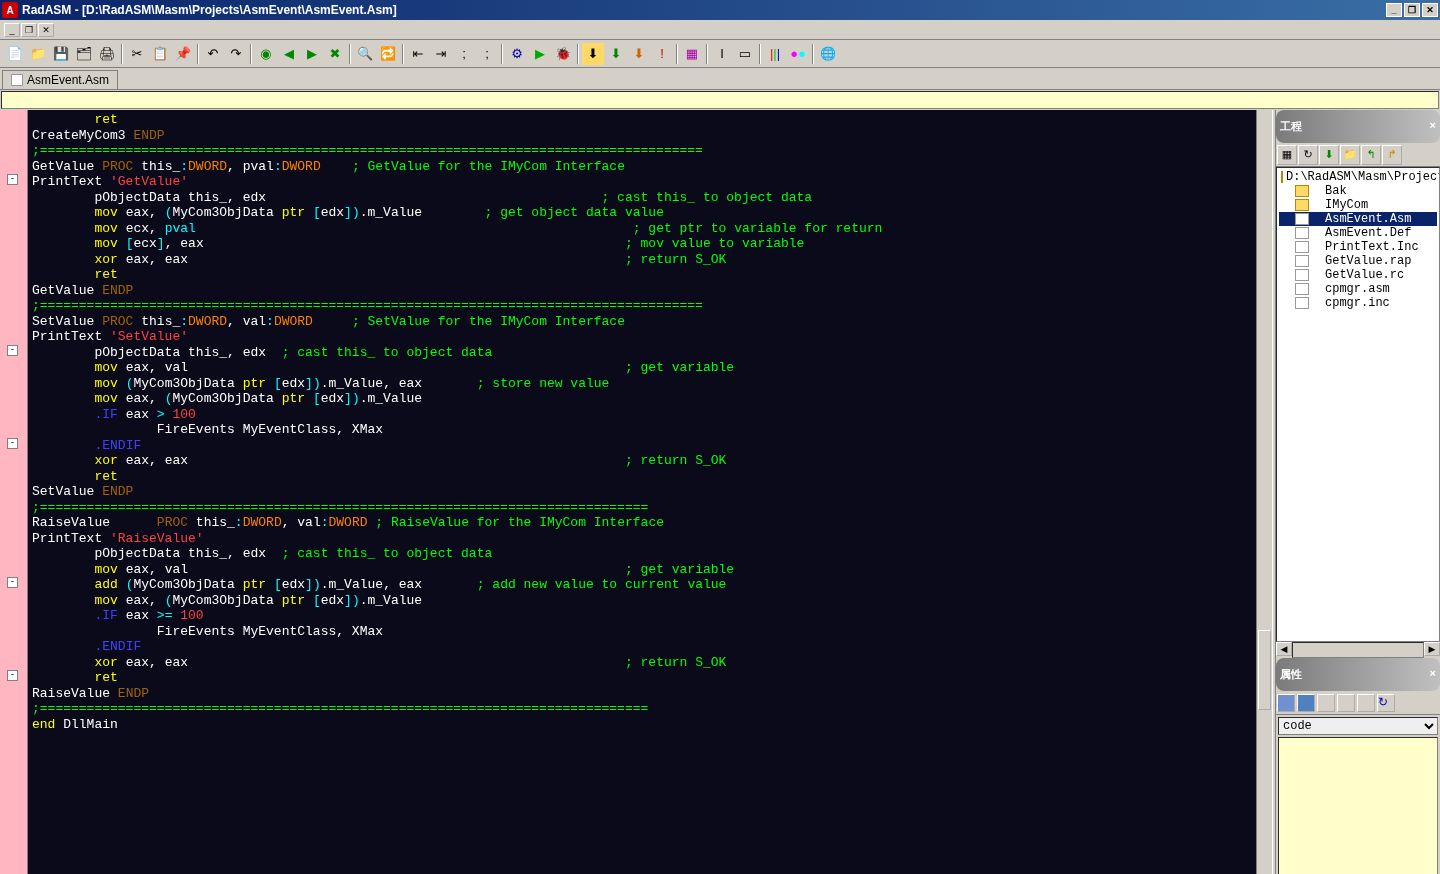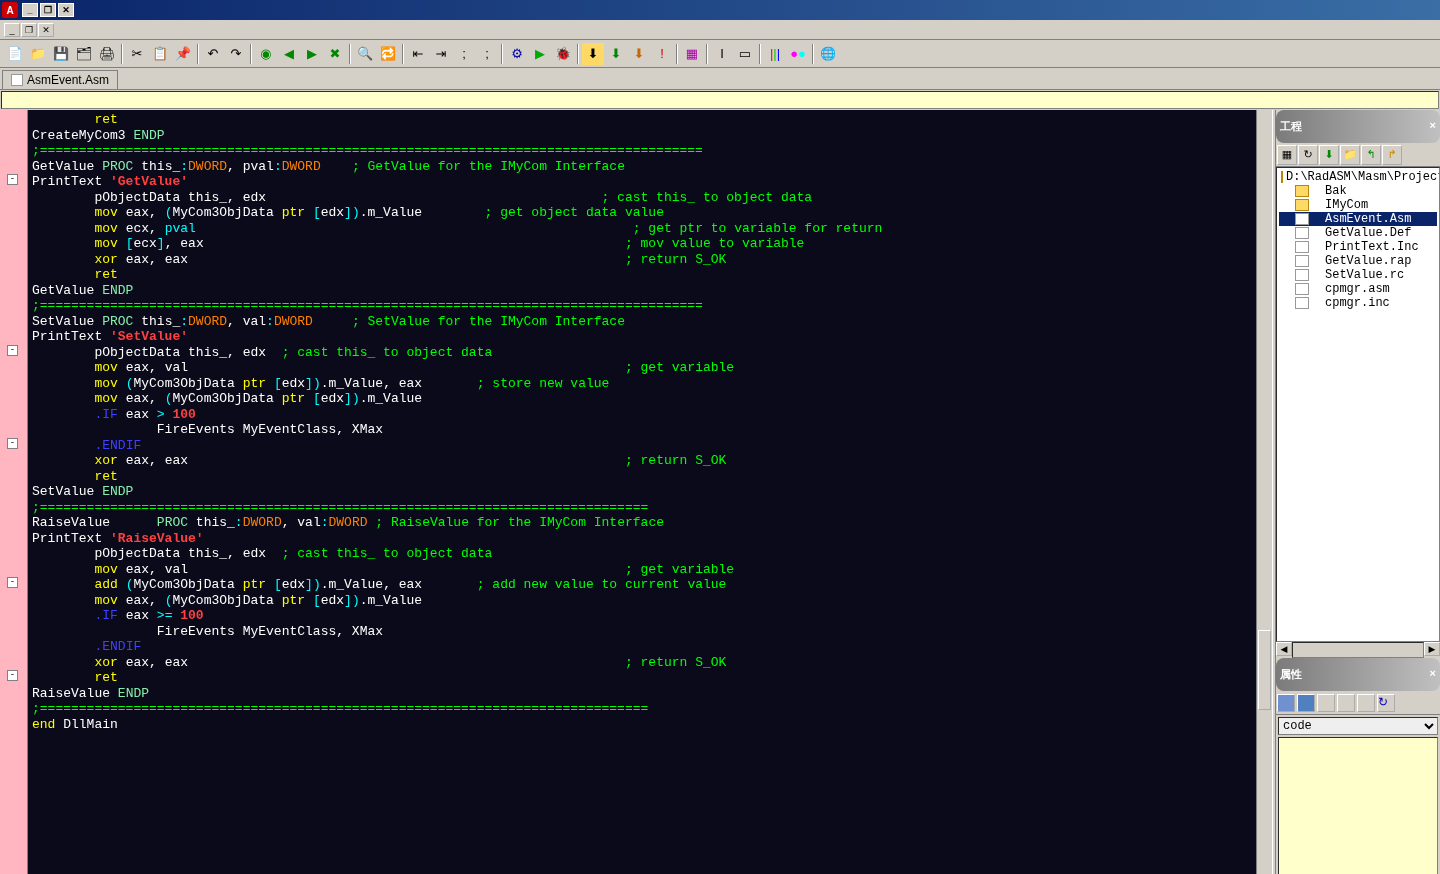--- a/index.html
+++ b/index.html
@@ -22,24 +22,24 @@
 .tab .ticon { width:12px; height:12px; background:#fff; border:1px solid #999; }
 .addressbar { background:#ffffcc; height:18px; border:1px inset #808080; margin:1px; }
 .main { display:flex; height:788px; }
 .editor-area { flex:1; display:flex; flex-direction:column; background:#000; position:relative; }
 .editor { flex:1; display:flex; font-family:"Courier New",monospace; font-size:13px; overflow:hidden; position:relative; }
 .gutter { width:28px; background:#ffb6c1; border-right:1px solid #808080; position:relative; }
 .fold { position:absolute; left:7px; width:11px; height:11px; background:#fff; border:1px solid #808080; font-size:9px; line-height:9px; text-align:center; cursor:pointer; color:#000; }
 .code { flex:1; background:#0a0a1a; color:#fff; padding:2px 0; white-space:pre; line-height:15.5px; overflow:auto; }
 .code .line { padding:0 4px; }
 .c-yellow { color:#ffff00; }
-.c-magenta { color:#86efac; }
+.c-magenta { color:#a16207; }
 .c-cyan { color:#00ffff; }
 .c-green { color:#00ff00; }
-.c-red { color:#ff4040;font-weight:bold; }
+.c-red { color:#ff4040; }
 .c-orange { color:#ff8000; }
 .c-white { color:#ffffff; }
 .c-dblue { color:#4040ff; }
 .editor-scroll-v { width:16px; background:#d4d0c8; border-left:1px solid #808080; position:relative; }
 .thumb-v { position:absolute; left:1px; right:1px; top:520px; height:80px; background:#d4d0c8; border:1px outset #fff; }
 .harrow { width:16px; height:14px; background:#d4d0c8; border:1px outset #fff; font-size:9px; display:flex; align-items:center; justify-content:center; }
 .splitter-v { width:4px; background:#d4d0c8; cursor:ew-resize; border-left:1px solid #fff; border-right:1px solid #808080; }
 .right-panel { width:164px; display:flex; flex-direction:column; background:#d4d0c8; }
 .panel-title { background:linear-gradient(to right,#7b7b7b,#c0c0c0); color:#fff; font-size:11px; padding:9px 4px; font-weight:bold; display:flex; justify-content:space-between;border-radius:8px; }
 .panel-title .x { cursor:pointer; }
@@ -58,20 +58,21 @@
 .prop-tb .pb { width:18px; height:18px; background:#7090d0; border:1px outset #fff; cursor:pointer; }
 .prop-combo { background:#0c4a6e; border:1px inset #808080; margin:2px; }
 .prop-combo select { width:100%; border:none; font-size:12px; font-family:"Courier New",monospace; }
 .prop-area { flex:1; background:#ffffcc; border:1px inset #808080; margin:0 2px 2px; }
 </style>
 </head>
 <body>
 
 <div class="titlebar">
   <div class="icon">A</div>
+  <div class="title"><span>RadASM</span> - <span>[D:\RadASM\Masm\Projects\AsmEvent\AsmEvent.Asm]</span></div>
   <div class="btns">
     <div class="btn">_</div>
     <div class="btn">❐</div>
     <div class="btn">✕</div>
   </div>
 </div>
 
 <div class="menubar">
   <div class="mdibtns">
     <div class="mdibtn">_</div>
@@ -188,33 +189,33 @@
         <div class="tree-item l1">
           <span class="ticon2 ticon-folder"></span>
           <span>IMyCom</span>
         </div>
         <div class="tree-item l1 selected">
           <span class="ticon2 ticon-file"></span>
           <span>AsmEvent.Asm</span>
         </div>
         <div class="tree-item l1">
           <span class="ticon2 ticon-file"></span>
-          <span>GetValue.Def</span>
+          <span>AsmEvent.Def</span>
         </div>
         <div class="tree-item l1">
           <span class="ticon2 ticon-file"></span>
           <span>PrintText.Inc</span>
         </div>
         <div class="tree-item l1">
           <span class="ticon2 ticon-file"></span>
           <span>GetValue.rap</span>
         </div>
         <div class="tree-item l1">
           <span class="ticon2 ticon-file"></span>
-          <span>SetValue.rc</span>
+          <span>GetValue.rc</span>
         </div>
         <div class="tree-item l1">
           <span class="ticon2 ticon-file"></span>
           <span>cpmgr.asm</span>
         </div>
         <div class="tree-item l1">
           <span class="ticon2 ticon-file"></span>
           <span>cpmgr.inc</span>
         </div>
       </div>

